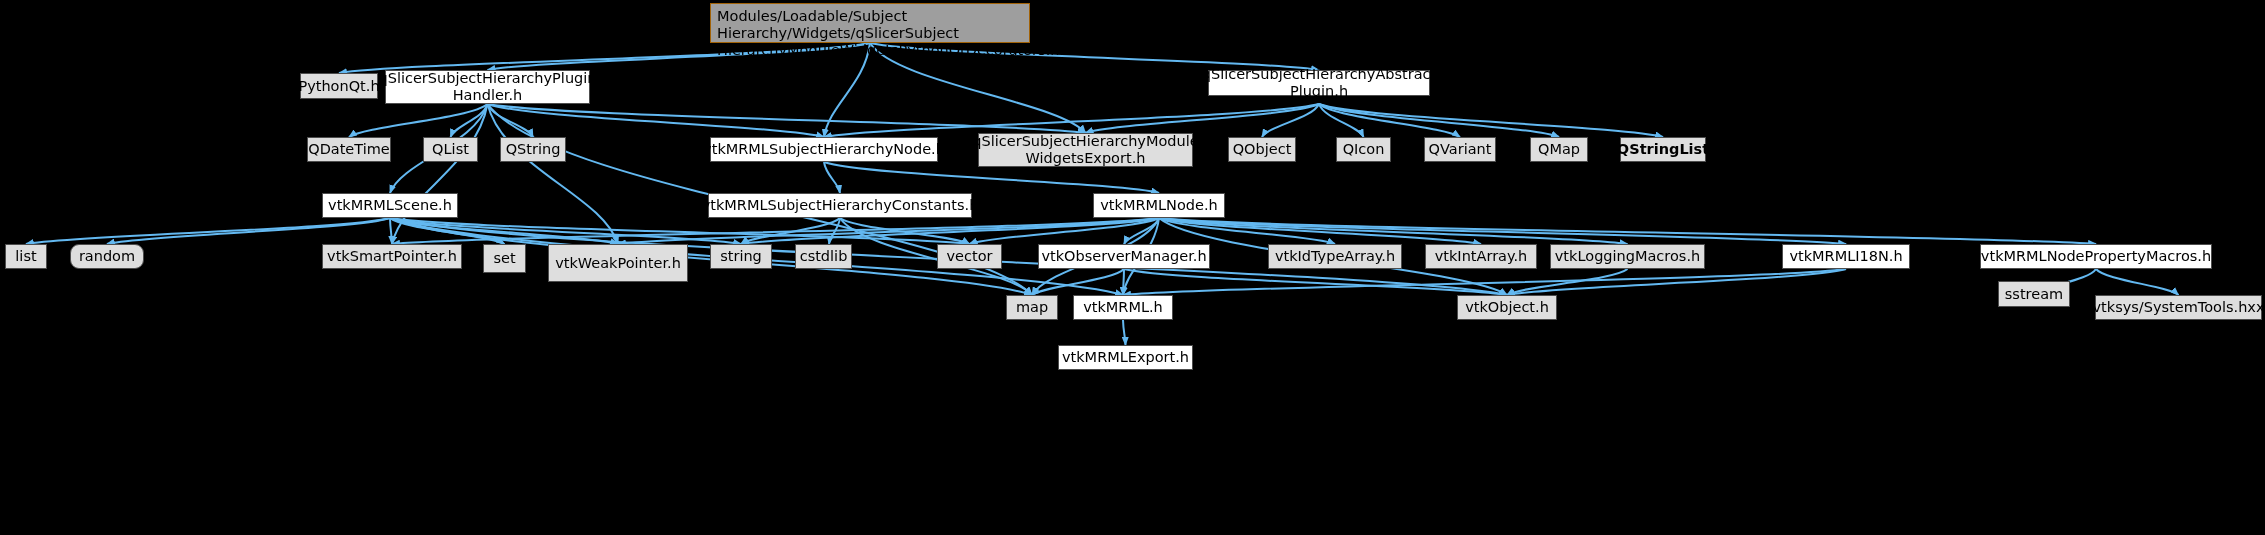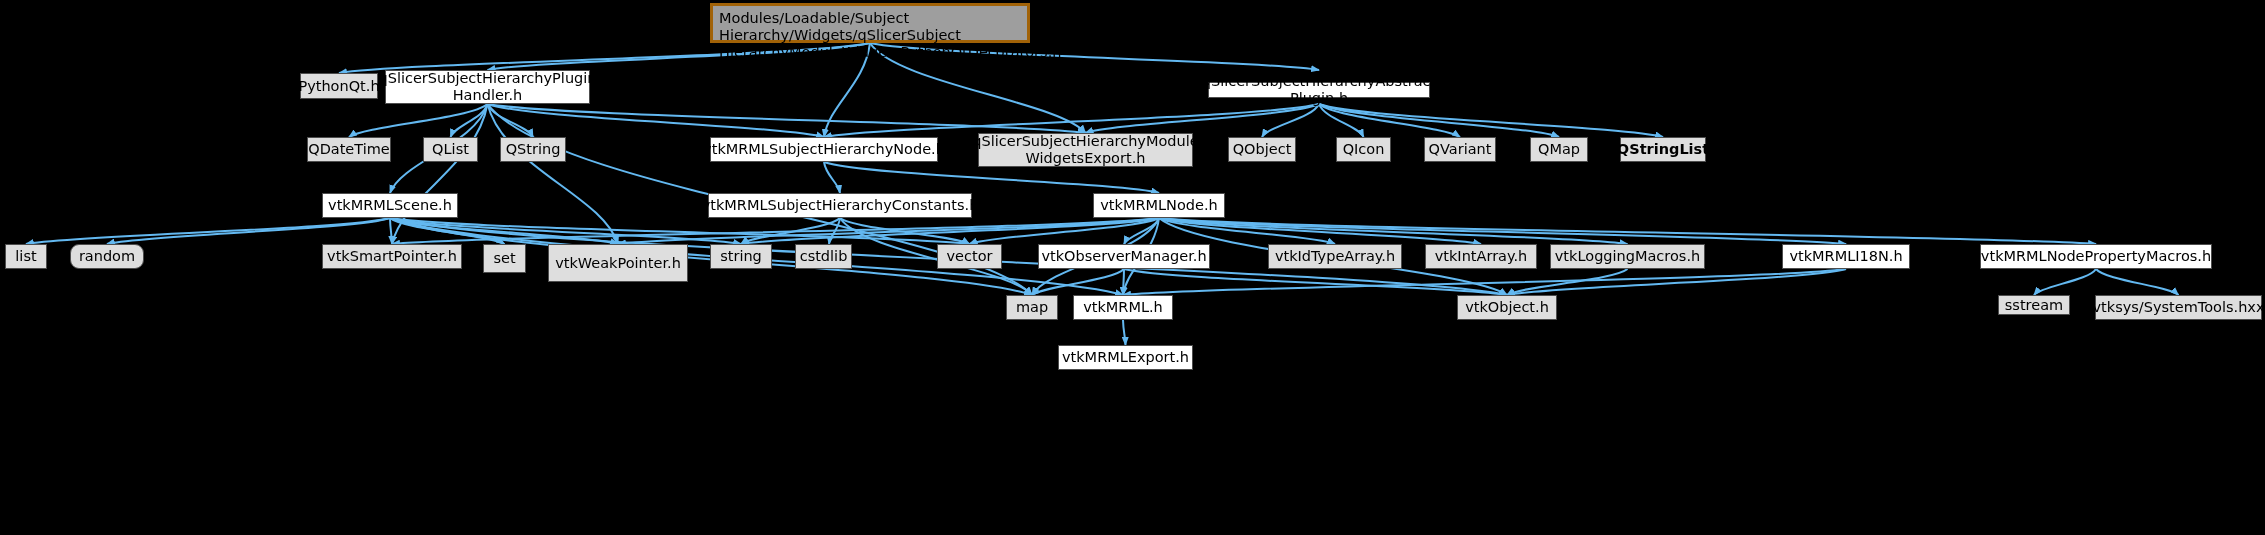--- a/index.html
+++ b/index.html
@@ -4,21 +4,21 @@
 <style>
   html,body{margin:0;padding:0;background:#000;}
   #canvas{position:relative;width:2265px;height:535px;background:#000;overflow:hidden;
           font-family:"DejaVu Sans","Liberation Sans",sans-serif;}
   svg.edges{position:absolute;left:0;top:0;width:2265px;height:535px;pointer-events:none;}
   .node{position:absolute;box-sizing:border-box;display:flex;align-items:center;
         justify-content:center;text-align:center;color:#000;line-height:1.16;
         font-size:14.5px;border:1px solid #4d4d4d;padding:1px 4px;white-space:pre-line;}
   .n-grey{background:#dedede;}
   .n-white{background:#ffffff;}
-  .n-root{background:#9e9e9e;border:3px solid #a16207;justify-content:flex-start;
+  .n-root{background:#9e9e9e;border:1px solid #a16207;justify-content:flex-start;
           text-align:left;align-items:flex-start;padding:4px 6px;font-size:14.5px;}
 </style>
 </head>
 <body>
 
 <div id="canvas">
   <svg class="edges" id="edge-layer" viewBox="0 0 2265 535">
     <defs>
       <marker id="arrow" markerWidth="9" markerHeight="7" refX="8" refY="3.5" orient="auto" markerUnits="userSpaceOnUse">
         <polygon points="0 0, 9 3.5, 0 7" fill="#63b8f0"></polygon>
@@ -86,21 +86,21 @@
         <path d="M 1123 320 C 1123.3 331.25, 1125.2 336.25, 1125.5 345" fill="none" stroke="#63b8f0" stroke-width="2" marker-end="url(#arrow)"></path>
       </g>
   </svg>
   <div id="node-layer">
       <div class="node n-root" style="left: 710px; top: 3px; width: 320px; height: 40px;">Modules/Loadable/Subject
 Hierarchy/Widgets/qSlicerSubject
 HierarchyModuleWidgetsPythonQtDecorators.h</div>
       <div class="node n-grey" style="left: 300px; top: 73px; width: 78px; height: 26px;">PythonQt.h</div>
       <div class="node n-white" style="left: 385px; top: 70px; width: 205px; height: 34px;">qSlicerSubjectHierarchyPlugin
 Handler.h</div>
-      <div class="node n-white" style="left: 1208px; top: 82px; width: 222px; height: 16px;">qSlicerSubjectHierarchyAbstract
+      <div class="node n-white" style="left: 1208px; top: 70px; width: 222px; height: 26px;">qSlicerSubjectHierarchyAbstract
 Plugin.h</div>
       <div class="node n-grey" style="left: 307px; top: 137px; width: 84px; height: 25px;">QDateTime</div>
       <div class="node n-grey" style="left: 423px; top: 137px; width: 55px; height: 25px;">QList</div>
       <div class="node n-grey" style="left: 500px; top: 137px; width: 66px; height: 25px;">QString</div>
       <div class="node n-white" style="left: 710px; top: 137px; width: 228px; height: 25px;">vtkMRMLSubjectHierarchyNode.h</div>
       <div class="node n-grey" style="left: 978px; top: 133px; width: 215px; height: 34px;">qSlicerSubjectHierarchyModule
 WidgetsExport.h</div>
       <div class="node n-grey" style="left: 1228px; top: 137px; width: 68px; height: 25px;">QObject</div>
       <div class="node n-grey" style="left: 1336px; top: 137px; width: 55px; height: 25px; text-align: right;">QIcon</div>
       <div class="node n-grey" style="left: 1424px; top: 137px; width: 72px; height: 25px;">QVariant</div>
@@ -119,17 +119,17 @@
       <div class="node n-grey" style="left: 937px; top: 244px; width: 65px; height: 25px;">vector</div>
       <div class="node n-white" style="left: 1038px; top: 244px; width: 172px; height: 25px;">vtkObserverManager.h</div>
       <div class="node n-grey" style="left: 1268px; top: 244px; width: 134px; height: 25px;">vtkIdTypeArray.h</div>
       <div class="node n-grey" style="left: 1425px; top: 244px; width: 112px; height: 25px;">vtkIntArray.h</div>
       <div class="node n-grey" style="left: 1550px; top: 244px; width: 155px; height: 25px;">vtkLoggingMacros.h</div>
       <div class="node n-white" style="left: 1782px; top: 244px; width: 128px; height: 25px;">vtkMRMLI18N.h</div>
       <div class="node n-white" style="left: 1980px; top: 244px; width: 232px; height: 25px;">vtkMRMLNodePropertyMacros.h</div>
       <div class="node n-grey" style="left: 1006px; top: 295px; width: 52px; height: 25px;">map</div>
       <div class="node n-white" style="left: 1073px; top: 295px; width: 100px; height: 25px;">vtkMRML.h</div>
       <div class="node n-grey" style="left: 1457px; top: 295px; width: 100px; height: 25px;">vtkObject.h</div>
-      <div class="node n-grey" style="left: 1998px; top: 295px; width: 72px; height: 20px; text-align: right;">sstream</div>
+      <div class="node n-grey" style="left: 1998px; top: 281px; width: 72px; height: 26px; text-align: right;">sstream</div>
       <div class="node n-grey" style="left: 2095px; top: 295px; width: 167px; height: 25px;">vtksys/SystemTools.hxx</div>
       <div class="node n-white" style="left: 1058px; top: 345px; width: 135px; height: 25px;">vtkMRMLExport.h</div>
     </div>
 </div>
 
 </body></html>

